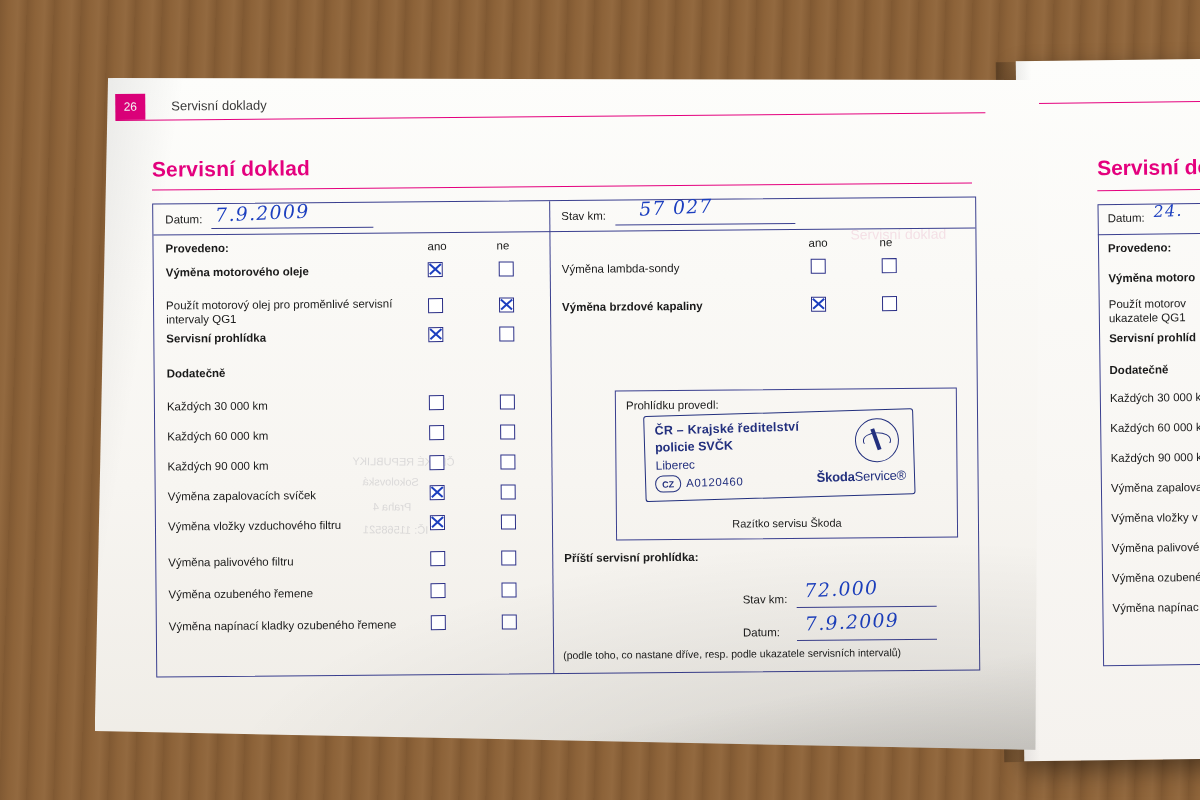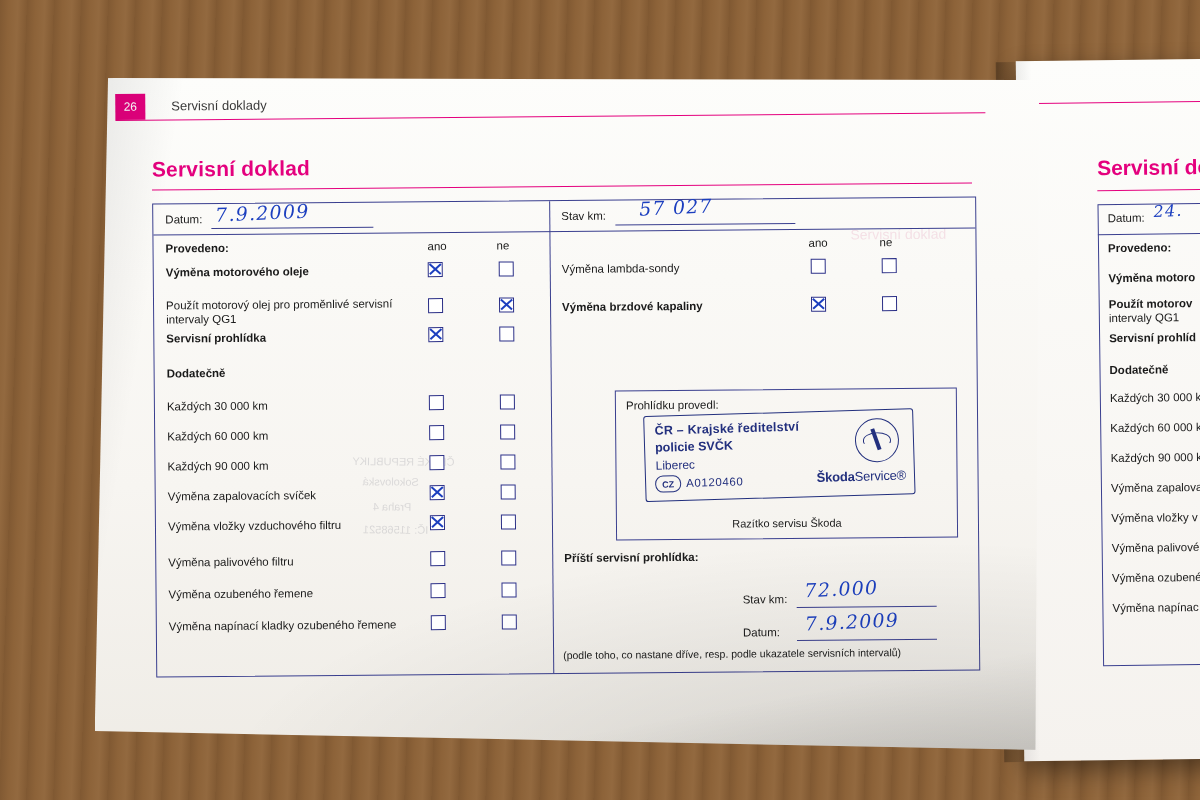--- a/index.html
+++ b/index.html
@@ -351,22 +351,22 @@
 
     <div class="rp-frame" style="left:80px; top:144px; width:140px; height:460px;"></div>
     <div class="rp-rule" style="left:80px; top:174px; width:140px; height:1px; background:#3a3f8f;"></div>
 
     <div class="rp-lbl" style="left:90px; top:152px;">Datum:</div>
     <div class="hand small" style="left:136px; top:142px; font-size:16px;">24.</div>
 
     <div class="rp-lbl b" style="left:90px; top:182px;">Provedeno:</div>
 
     <div class="rp-lbl b" style="left:90px; top:212px;">Výměna motoro</div>
-    <div class="rp-lbl" style="left:90px; top:238px;font-weight:bold;">Použít motorov</div>
-    <div class="rp-lbl" style="left:90px; top:252px;">intervaly QG1</div>
+    <div class="rp-lbl" style="left:90px; top:238px;">Použít motorov</div>
+    <div class="rp-lbl" style="left:90px; top:252px;">ukazatele QG1</div>
     <div class="rp-lbl b" style="left:90px; top:272px;">Servisní prohlíd</div>
     <div class="rp-lbl b" style="left:90px; top:304px;">Dodatečně</div>
     <div class="rp-lbl" style="left:90px; top:332px;">Každých 30 000 k</div>
     <div class="rp-lbl" style="left:90px; top:362px;">Každých 60 000 k</div>
     <div class="rp-lbl" style="left:90px; top:392px;">Každých 90 000 k</div>
     <div class="rp-lbl" style="left:90px; top:422px;">Výměna zapalova</div>
     <div class="rp-lbl" style="left:90px; top:452px;">Výměna vložky v</div>
     <div class="rp-lbl" style="left:90px; top:482px;">Výměna palivové</div>
     <div class="rp-lbl" style="left:90px; top:512px;">Výměna ozubené</div>
     <div class="rp-lbl" style="left:90px; top:542px;">Výměna napínac</div>

